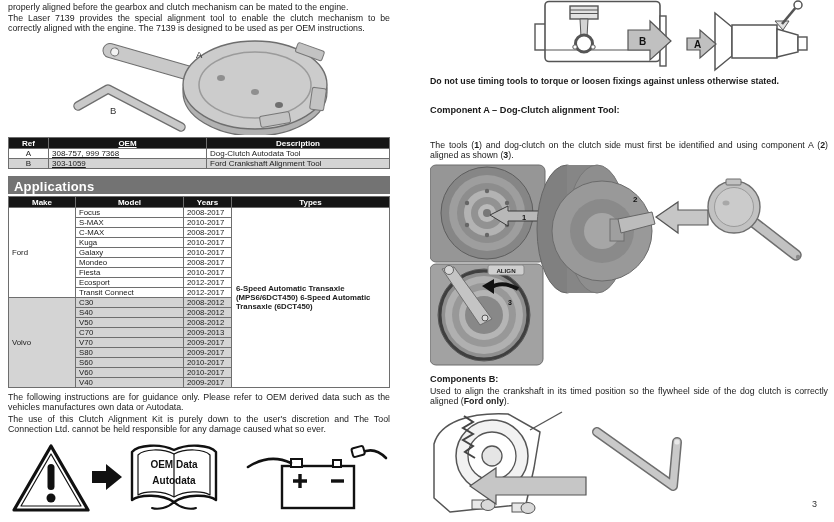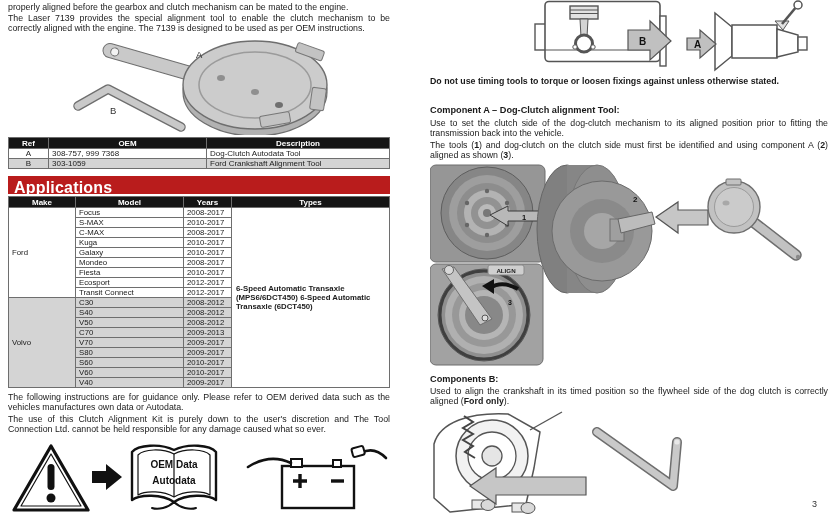--- a/index.html
+++ b/index.html
@@ -22,32 +22,32 @@
   table { width:100%; border-collapse:collapse; table-layout:fixed; }
   table, th, td { border:1px solid #6e6e6e; }
   table { border:1.5px solid #3a3a3a; }
   th {
     background:#151515; color:#fff; font-size:8px; font-weight:bold;
     height:11px; padding:0 4px; text-align:center;
   }
   td { font-size:8px; height:10px; padding:0 3px; overflow:hidden; white-space:nowrap; }
   tr.shaded td { background:#d4d4d4; }
   .c-ref { width:40px; text-align:center; }
-  .c-oem { width:158px; }
+  .c-oem { width:158px;text-decoration:underline; }
   th.c-ref, th.c-oem { text-align:center; }
   .app-table td { height:9px; font-size:7.8px; }
   .col-make { width:67px; } .col-model { width:108px; } .col-years { width:48px; }
   td.make-cell { vertical-align:middle; }
   td.types-cell {
     background:#fff !important; vertical-align:middle; white-space:normal;
     font-size:7.8px; line-height:9px; padding:0 4px;font-weight:bold;
   }
   .apps-bar {
     position:absolute; top:176px; left:0; width:382px; height:18px;
-    background:#b91c1c; color:#fff; font-size:16px; font-weight:bold;
+    background:#737373; color:#fff; font-size:13px; font-weight:bold;
     padding:3px 0 12px 6px; letter-spacing:0.2px;
   }
   .page-num { position:absolute; left:812px; top:499px; font-size:9px; color:#333; }
   svg text { font-family:"Liberation Sans", sans-serif; }
 </style>
 </head>
 <body>
 
 <div class="col-left">
 
@@ -247,21 +247,20 @@
       <line x1="352" y1="24" x2="367" y2="6" stroke="#555" stroke-width="2.6"></line>
       <circle cx="368" cy="5" r="4" fill="#fff" stroke="#555" stroke-width="1.5"></circle>
       <polygon points="257,38 270,38 270,30 286,44 270,58 270,50 257,50" fill="#c0c0c0" stroke="#555" stroke-width="1.2"></polygon>
       <text x="264" y="48" font-size="10" font-weight="bold" fill="#111">A</text>
     </g>
   </svg>
 
   <p class="heading abs" style="top:76px;width:398px;font-size:8.8px">Do not use timing tools to torque or loosen fixings against unless otherwise stated.</p>
 
   <p class="heading abs" style="top:105px;width:398px">Component A – Dog-Clutch alignment Tool:</p>
-  <p class="body abs" style="top:118px;width:398px">Use to set the clutch side of the dog-clutch mechanism to its aligned position prior to fitting the transmission back into the vehicle.</p>
   <p class="body abs" style="top:140px;width:398px"><span>The tools (</span><b>1</b><span>) and dog-clutch on the clutch side must first be identified and using component A (</span><b>2</b><span>) aligned as shown (</span><b>3</b><span>).</span></p>
 
   <svg class="abs" style="top:163px;left:0" width="398" height="205" viewBox="0 0 398 205">
     <g>
       <rect x="0" y="2" width="115" height="97" rx="6" fill="#969696" stroke="#6d6d6d"></rect>
       <circle cx="57" cy="50" r="46" fill="#868686" stroke="#5e5e5e"></circle>
       <circle cx="57" cy="50" r="38" fill="#9e9e9e"></circle>
       <circle cx="57" cy="50" r="30" fill="#8d8d8d"></circle>
       <circle cx="57" cy="50" r="23" fill="#b3b3b3"></circle>
       <circle cx="57" cy="50" r="16" fill="#929292"></circle>

